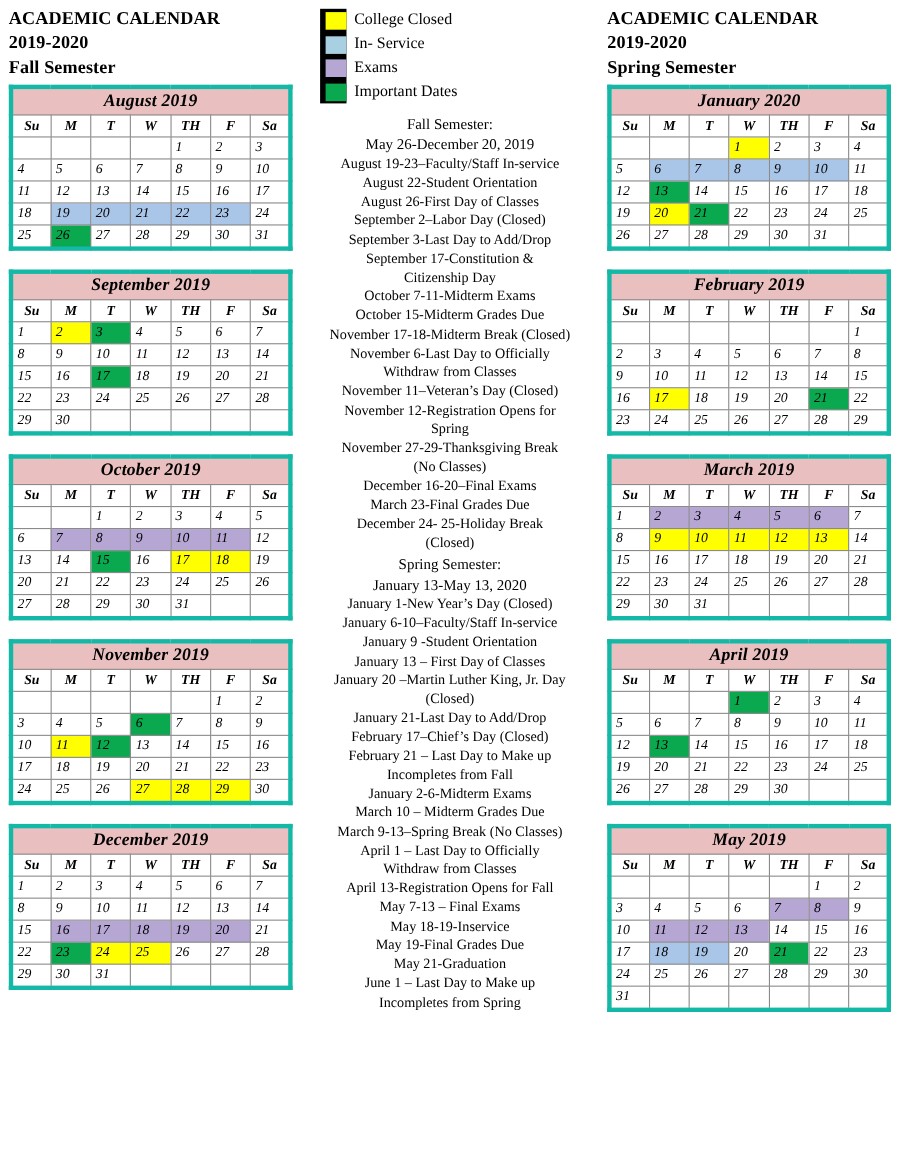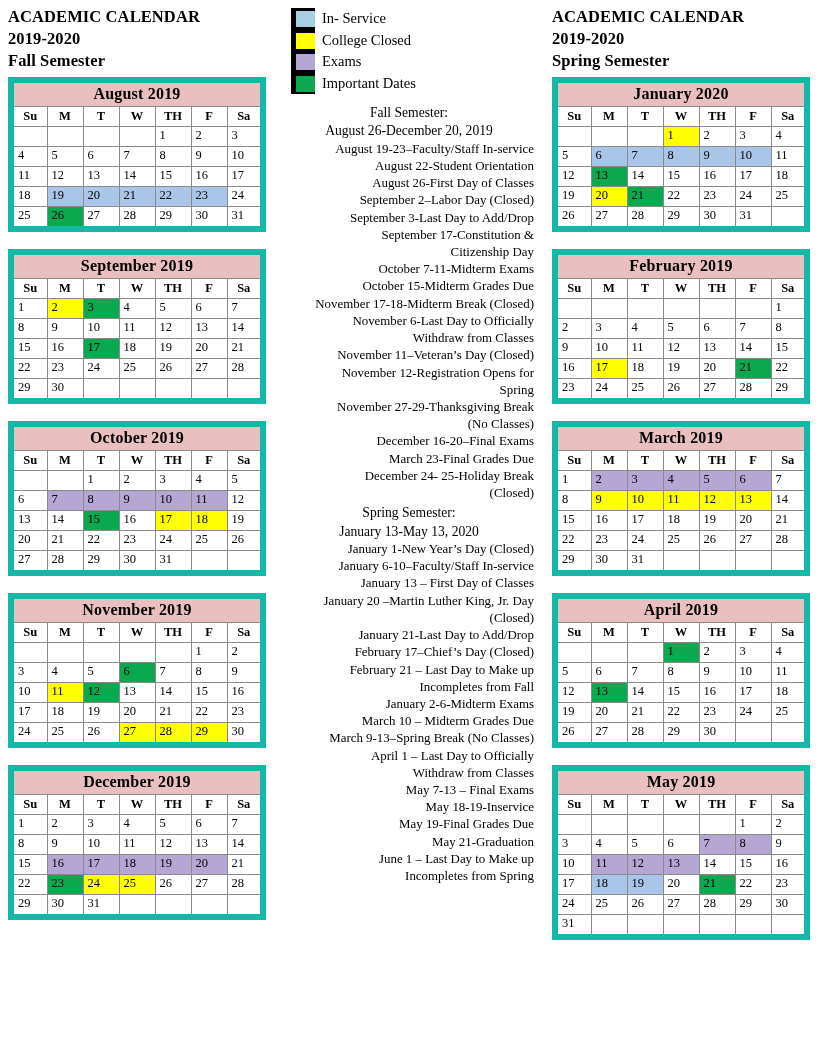--- a/index.html
+++ b/index.html
@@ -50,22 +50,23 @@
     margin: 0 0 6px 0;
   }
   .doc-head div { white-space: nowrap; }
 
   
   .cal {
     border-collapse: collapse;
     width: 258px;
     table-layout: fixed;
     margin-bottom: 17px;
-    border: 6px solid #14b8a6;
+    border: 4px solid #14b8a6;
     background: #ffffff;
+    font-style: italic;
   }
   .cal .month-title td {
     background: #e9bfbf;
     text-align: center;
     font-weight: bold;
     font-size: 16px;
     padding: 2px 0 3px 0;
     border: 1px solid #8a8a8a;
     letter-spacing: 0.2px;
   }
@@ -141,21 +142,21 @@
   }
   .notes .sem-title .l2 { display: block; }
   .notes ul {
     list-style: none;
     margin: 0;
     padding: 0;
   }
   .notes li {
     margin: 0;
     padding: 0;
-    text-align: right;
+    text-align: center;
   }
 </style>
 </head>
 <body>
 
 <div class="page">
 
   <div class="col-left">
     <div class="doc-head">
       <div>ACADEMIC CALENDAR</div>
@@ -468,31 +469,31 @@
             </tr>
           </tbody>
         </table>
       </div>
   </div>
 
   <div class="col-mid">
     <div class="legend">
       <div class="legend-bar"></div>
       <div id="legend-rows">
+          <div class="legend-row"><span class="legend-swatch sw-closed" style="background: rgb(255, 255, 0);"></span><span>College Closed</span></div>
           <div class="legend-row"><span class="legend-swatch sw-inservice" style="background: rgb(169, 207, 226);"></span><span>In- Service</span></div>
-          <div class="legend-row"><span class="legend-swatch sw-closed" style="background: rgb(255, 255, 0);"></span><span>College Closed</span></div>
           <div class="legend-row"><span class="legend-swatch sw-exams" style="background: rgb(181, 166, 212);"></span><span>Exams</span></div>
           <div class="legend-row"><span class="legend-swatch sw-important" style="background: rgb(10, 168, 79);"></span><span>Important Dates</span></div>
         </div>
     </div>
 
     <div class="notes">
       <div class="sem-title">
         <span>Fall Semester:</span>
-        <span class="l2">August 26-December 20, 2019</span>
+        <span class="l2">May 26-December 20, 2019</span>
       </div>
       <ul id="fall-notes-list">
           <li>August 19-23–Faculty/Staff In-service</li>
           <li>August 22-Student Orientation</li>
           <li>August 26-First Day of Classes</li>
           <li>September 2–Labor Day (Closed)</li>
           <li>September 3-Last Day to Add/Drop</li>
           <li>September 17-Constitution &amp;</li>
           <li>Citizenship Day</li>
           <li>October 7-11-Midterm Exams</li>
@@ -515,32 +516,34 @@
     <div class="gap"></div>
 
     <div class="notes">
       <div class="sem-title">
         <span>Spring Semester:</span>
         <span class="l2">January 13-May 13, 2020</span>
       </div>
       <ul id="spring-notes-list">
           <li>January 1-New Year’s Day (Closed)</li>
           <li>January 6-10–Faculty/Staff In-service</li>
+          <li>January 9 -Student Orientation</li>
           <li>January 13 – First Day of Classes</li>
           <li>January 20 –Martin Luther King, Jr. Day</li>
           <li>(Closed)</li>
           <li>January 21-Last Day to Add/Drop</li>
           <li>February 17–Chief’s Day (Closed)</li>
           <li>February 21 – Last Day to Make up</li>
           <li>Incompletes from Fall</li>
           <li>January 2-6-Midterm Exams</li>
           <li>March 10 – Midterm Grades Due</li>
           <li>March 9-13–Spring Break (No Classes)</li>
           <li>April 1 – Last Day to Officially</li>
           <li>Withdraw from Classes</li>
+          <li>April 13-Registration Opens for Fall</li>
           <li>May 7-13 – Final Exams</li>
           <li>May 18-19-Inservice</li>
           <li>May 19-Final Grades Due</li>
           <li>May 21-Graduation</li>
           <li>June 1 – Last Day to Make up</li>
           <li>Incompletes from Spring</li>
         </ul>
     </div>
   </div>
 

